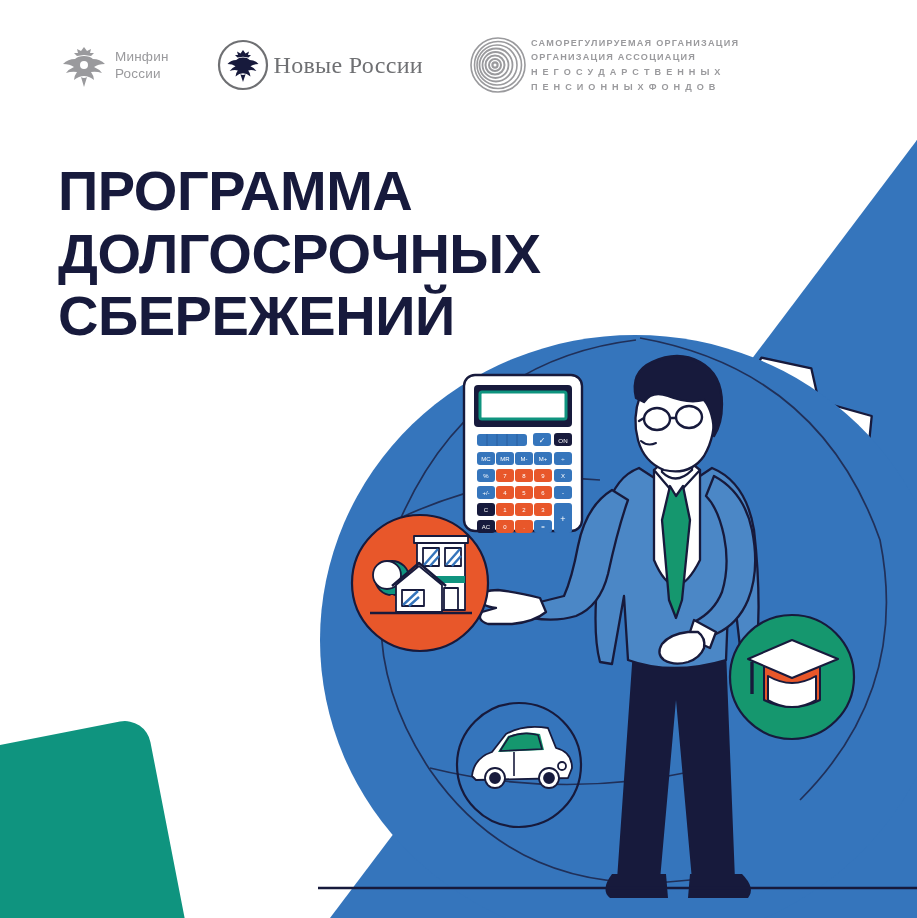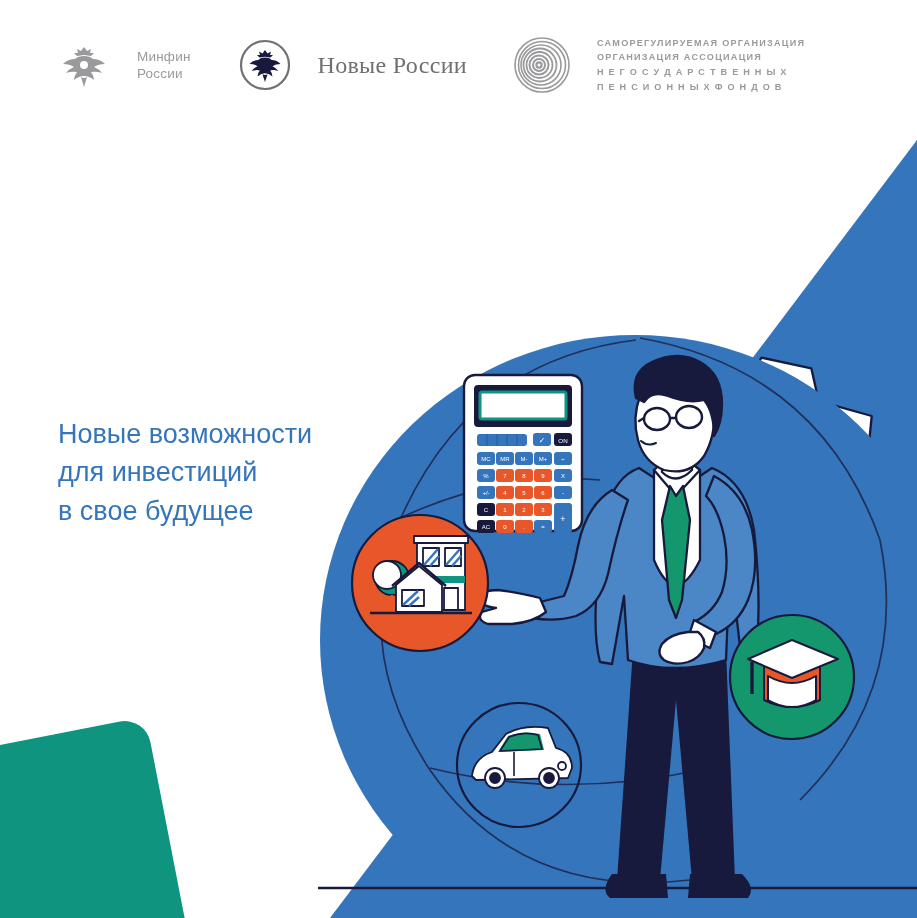--- a/index.html
+++ b/index.html
@@ -7,21 +7,21 @@
   #poster{position:relative;width:917px;height:918px;background:#ffffff;overflow:hidden;}
 
   
   .bg-blue-wedge{position:absolute;inset:0;z-index:1;}
   .bg-teal-rect{position:absolute;left:-118px;top:742px;width:290px;height:250px;
                 background:#0F947F;border-radius:26px;transform:rotate(-11deg);z-index:2;}
 
   
   .logos{position:absolute;left:0;top:0;width:917px;height:130px;z-index:20;
          display:flex;align-items:center;padding-left:58px;box-sizing:border-box;gap:0;}
-  .logo{display:flex;align-items:center;gap:27px;}
+  .logo{display:flex;align-items:center;gap:5px;}
   .logo-mf{margin-right:48px;}
   .logo-cbr{margin-right:47px;}
   .logo-txt{color:#9a9a9d;line-height:1.28;}
   .mf-txt{font-size:13.5px;letter-spacing:.2px;}
   .cbr-txt{font-size:24px;font-family:"Liberation Serif",serif;color:#6f7073;letter-spacing:.3px;}
   .napf-txt{font-size:9.1px;font-weight:bold;color:#9a9a9d;letter-spacing:1.25px;line-height:1.62;white-space:nowrap;}
 
   
   .headline{position:absolute;left:58px;top:160px;z-index:25;
             font-size:56px;font-weight:bold;color:#171A3C;line-height:1.12;
@@ -313,20 +313,20 @@
       </svg>
       <div class="logo-txt napf-txt">
         <div>САМОРЕГУЛИРУЕМАЯ ОРГАНИЗАЦИЯ</div>
         <div>ОРГАНИЗАЦИЯ   АССОЦИАЦИЯ</div>
         <div>Н Е Г О С У Д А Р С Т В Е Н Н Ы Х</div>
         <div>П Е Н С И О Н Н Ы Х    Ф О Н Д О В</div>
       </div>
     </div>
   </div>
 
-
-  <div class="subhead">
-    <div>Новые возможности</div>
-    <div>для инвестиций</div>
-    <div>в свое будущее</div>
+  <div class="headline">
+    <div>ПРОГРАММА</div>
+    <div>ДОЛГОСРОЧНЫХ</div>
+    <div>СБЕРЕЖЕНИЙ</div>
   </div>
 
+
 </div>
 
 </body></html>

